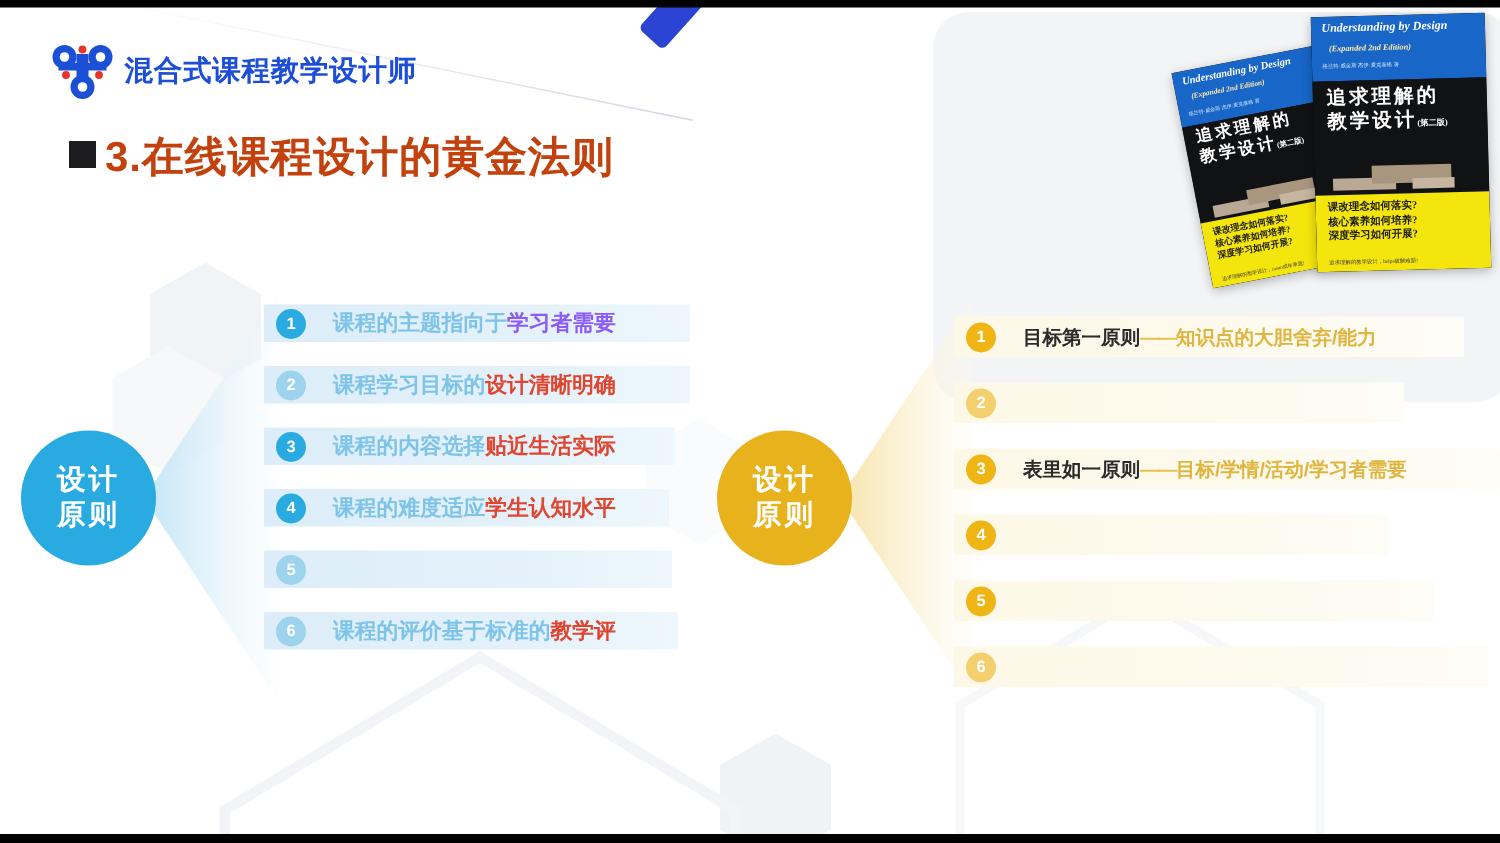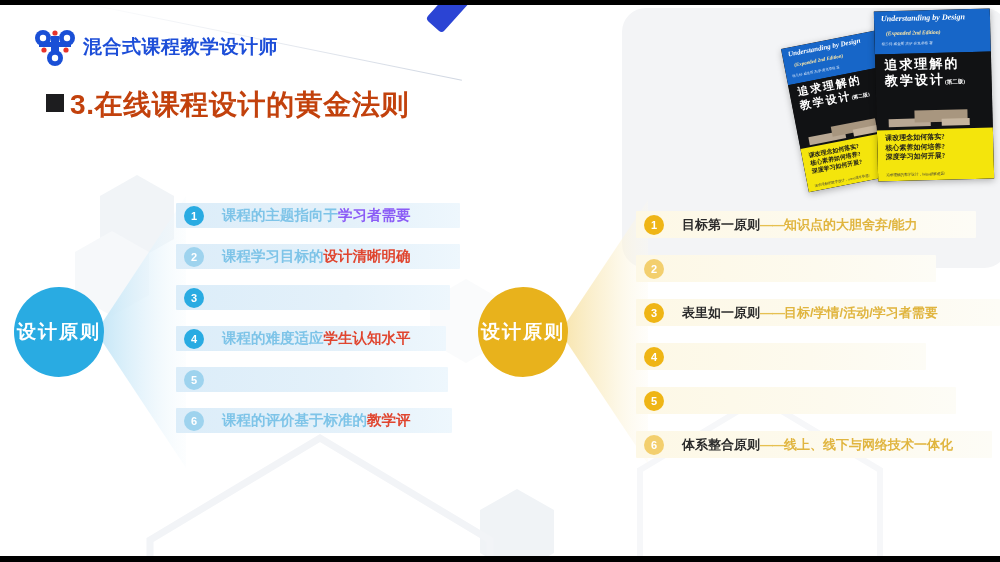--- a/index.html
+++ b/index.html
@@ -113,21 +113,21 @@
     left:622px;top:8px;width:386px;height:260px;
     background:#f3f4f6;border-radius:24px;z-index:2;
   }
 
   
   .fan{position:absolute;z-index:3;}
 
   
   .hub{
     position:absolute;border-radius:50%;
-    display:flex;flex-direction:row;align-items:center;justify-content:center;
+    display:flex;flex-direction:column;align-items:center;justify-content:center;
     color:#fff;font-weight:800;letter-spacing:2px;z-index:12;
   }
   .hub span{display:block;line-height:1.22;font-size:19px;}
   .hub.blue{left:14px;top:287px;width:90px;height:90px;background:#29abe2;}
   .hub.gold{left:478px;top:287px;width:90px;height:90px;background:#e8b21c;}
 
   
   .list{position:absolute;z-index:10;}
   .list.left{left:176px;top:203px;width:284px;}
   .list.right{left:636px;top:211px;width:364px;}
@@ -287,20 +287,21 @@
         <div class="txt"><span>课程的主题指向于</span><span class="hi brown">学习者需要</span></div>
       </div>
       <div class="row">
         <div class="row-bg" style="width: 284px;"></div>
         <div class="num faded">2</div>
         <div class="txt"><span>课程学习目标的</span><span class="hi">设计清晰明确</span></div>
       </div>
       <div class="row">
         <div class="row-bg" style="width: 274px;"></div>
         <div class="num">3</div>
+        <div class="txt"><span>课程的内容选择</span><span class="hi">贴近生活实际</span></div>
       </div>
       <div class="row">
         <div class="row-bg" style="width: 270px;"></div>
         <div class="num">4</div>
         <div class="txt"><span>课程的难度适应</span><span class="hi">学生认知水平</span></div>
       </div>
       <div class="row">
         <div class="row-bg" style="width: 272px;"></div>
         <div class="num faded">5</div>
       </div>
@@ -330,19 +331,18 @@
         <div class="row-bg" style="width: 290px;"></div>
         <div class="num">4</div>
       </div>
       <div class="row">
         <div class="row-bg" style="width: 320px;"></div>
         <div class="num">5</div>
       </div>
       <div class="row">
         <div class="row-bg" style="width: 356px;"></div>
         <div class="num faded">6</div>
-        <div class="txt"><span class="head">体系整合原则</span><span class="dash">——</span><span class="tail">线上、线下与网络技术一体化</span></div>
       </div>
     </div>
 
   <div class="bar top"></div>
   <div class="bar bottom"></div>
 </div>
 
 </body></html>

